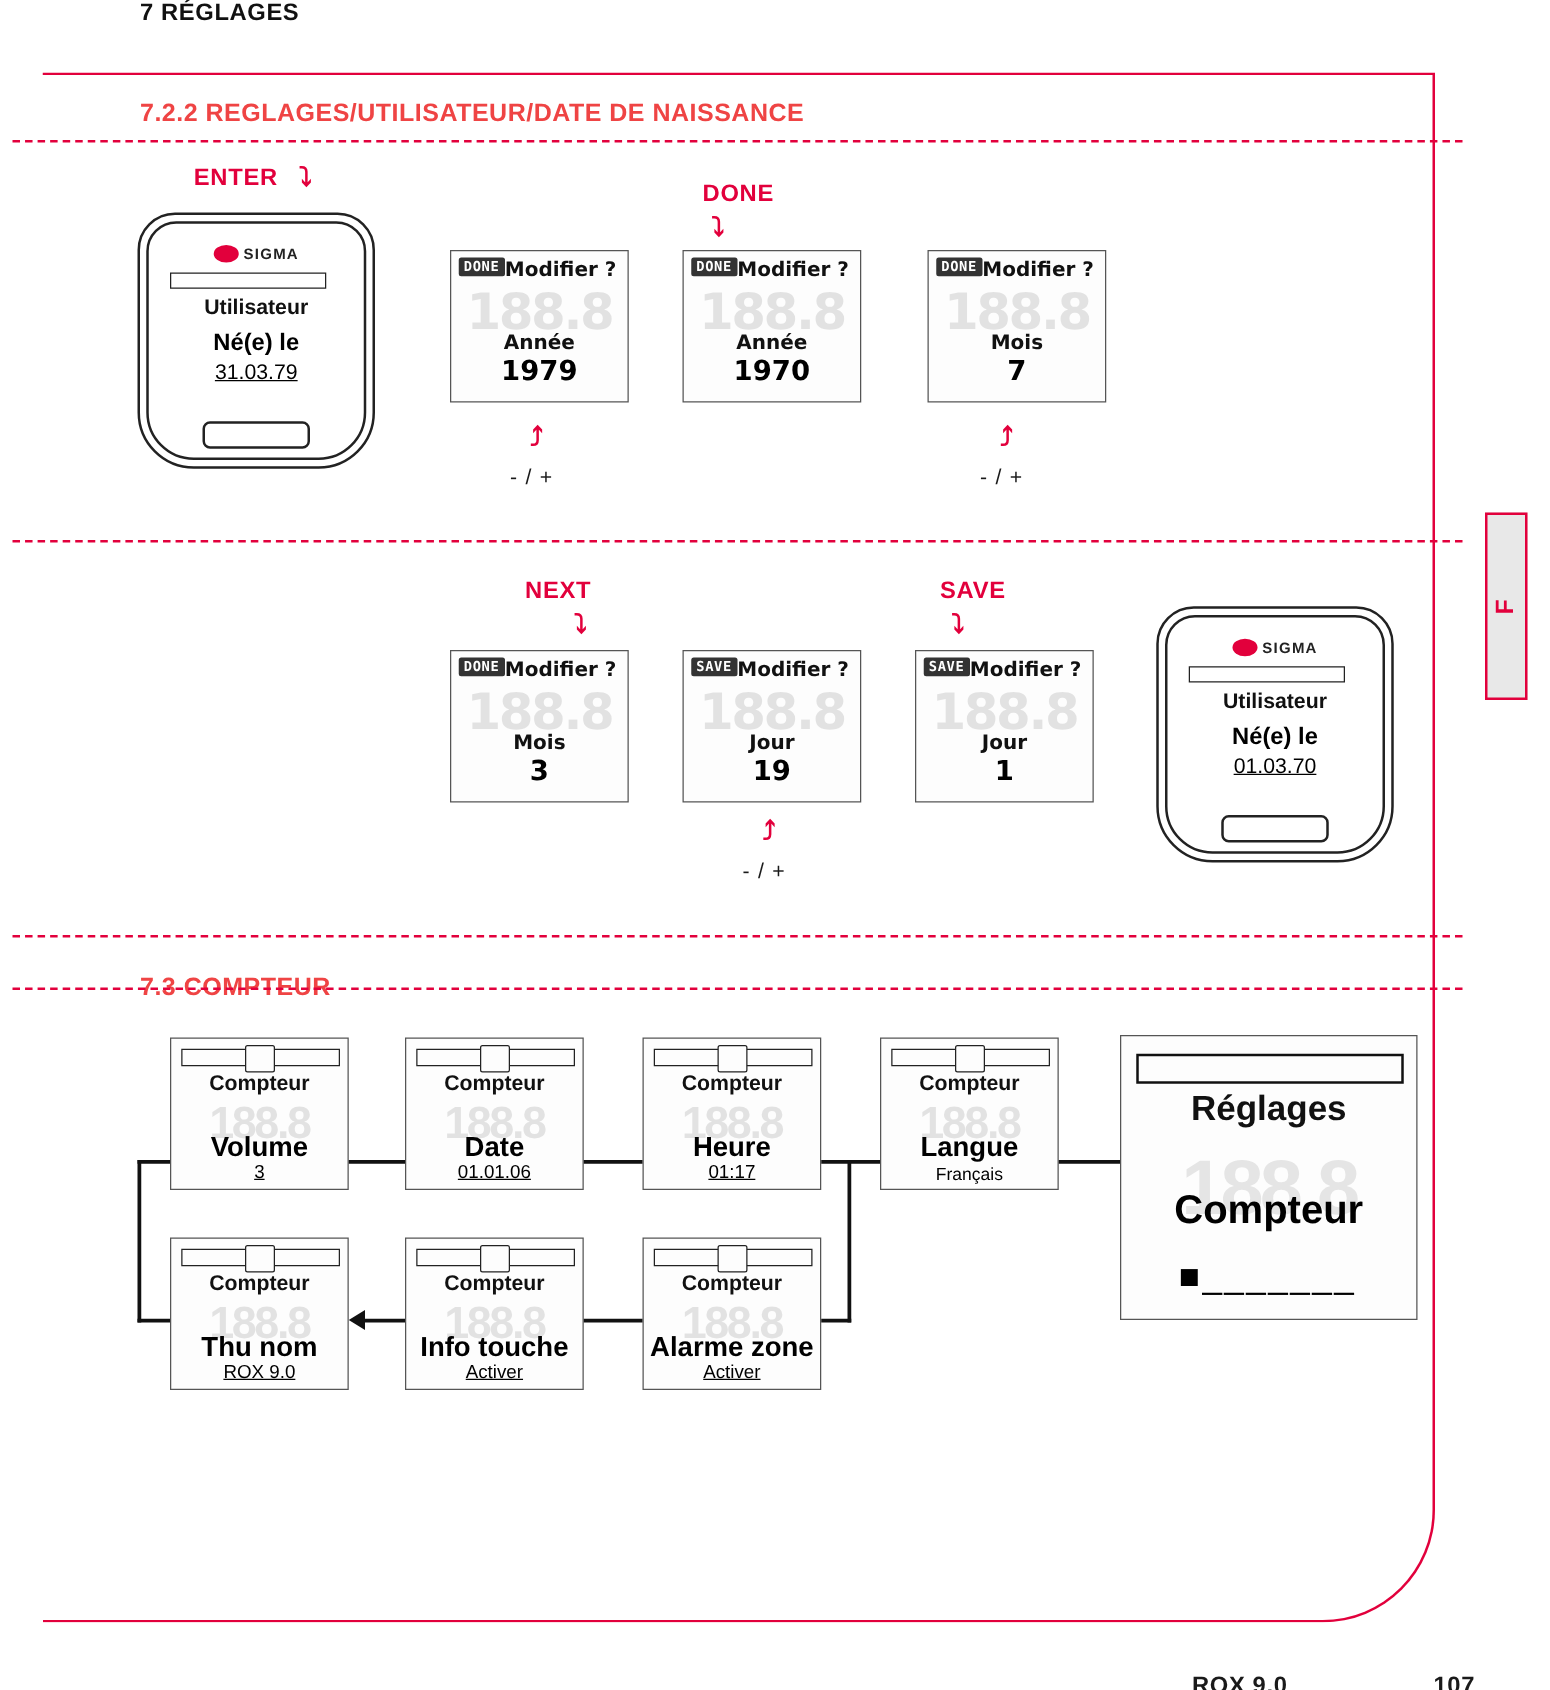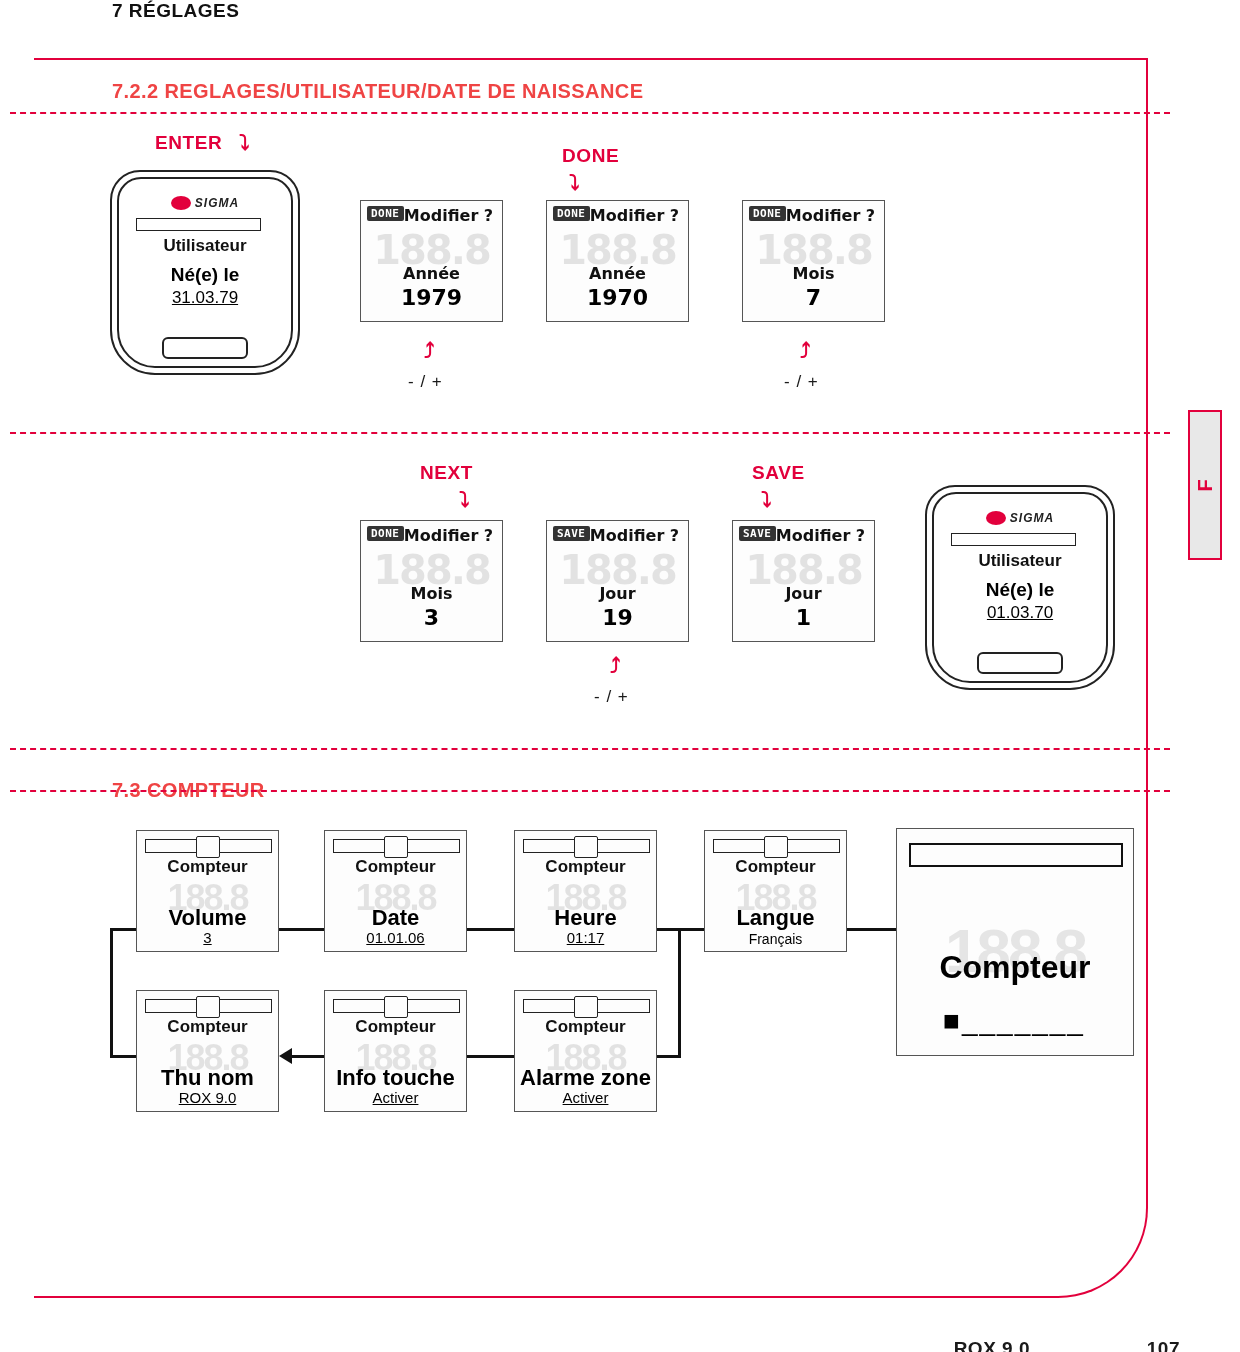--- a/index.html
+++ b/index.html
@@ -150,21 +150,21 @@
     border:2px solid #222;
     border-radius:24px 24px 38px 38px;
   }
   .device .screen {
     position:absolute; left:20px; top:22px; right:20px; height:130px;
     background:#fff;
   }
   .device .logo {
     position:absolute; left:0; right:0; top:0; height:22px;
     display:flex; align-items:center; justify-content:center;
-    font-size:12px; font-weight:bold; letter-spacing:1px; color:#222;font-style:italic;
+    font-size:12px; font-weight:bold; letter-spacing:1px; color:#222;
   }
   .device .logo .oval {
     width:20px; height:14px; border-radius:50%;
     background:#e2003c; margin-right:4px;
     display:inline-block;
   }
   .device .bar {
     position:absolute; left:6px; top:26px; width:125px; height:13px;
     border:1.5px solid #222;
   }
@@ -381,20 +381,21 @@
 <div class="lcd2" style="left:704px; top:830px;">
   <div class="bar"></div>
   <div class="title">Compteur</div>
   <div class="ghost">188.8</div>
   <div class="main">Langue</div>
   <div class="sub2">Français</div>
 </div>
 
 <div class="bigscreen" style="left:896px; top:828px;">
   <div class="bar"></div>
+  <div class="t1">Réglages</div>
   <div class="ghost">188.8</div>
   <div class="t2">Compteur</div>
   <div class="t3">■_______</div>
 </div>
 
 <div class="lcd2" style="left:136px; top:990px;">
   <div class="bar"></div>
   <div class="title">Compteur</div>
   <div class="ghost">188.8</div>
   <div class="main">Thu nom</div>

